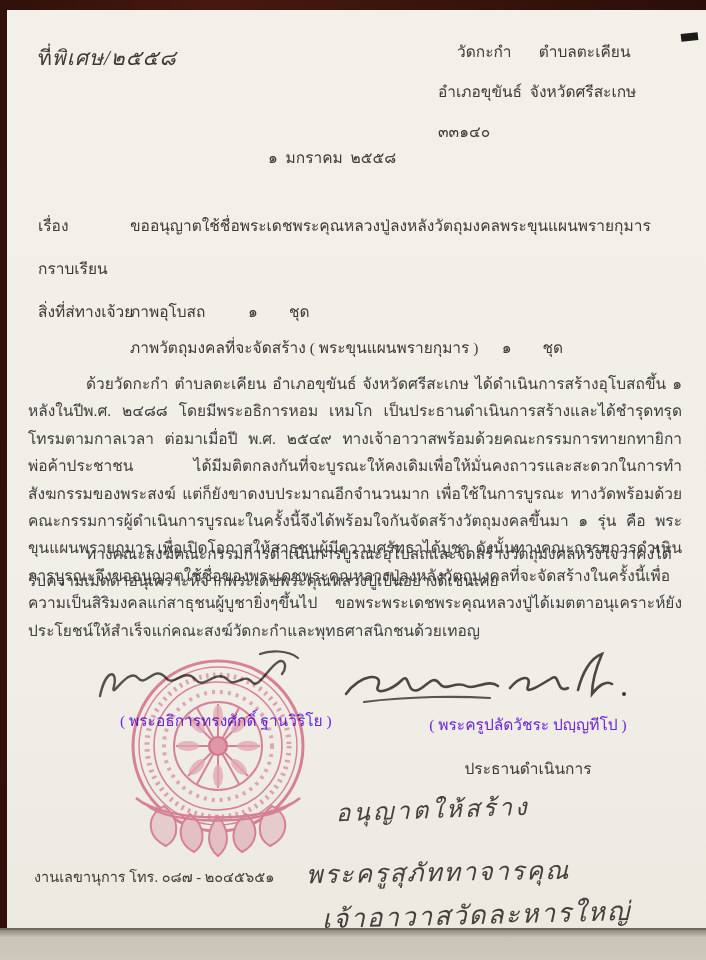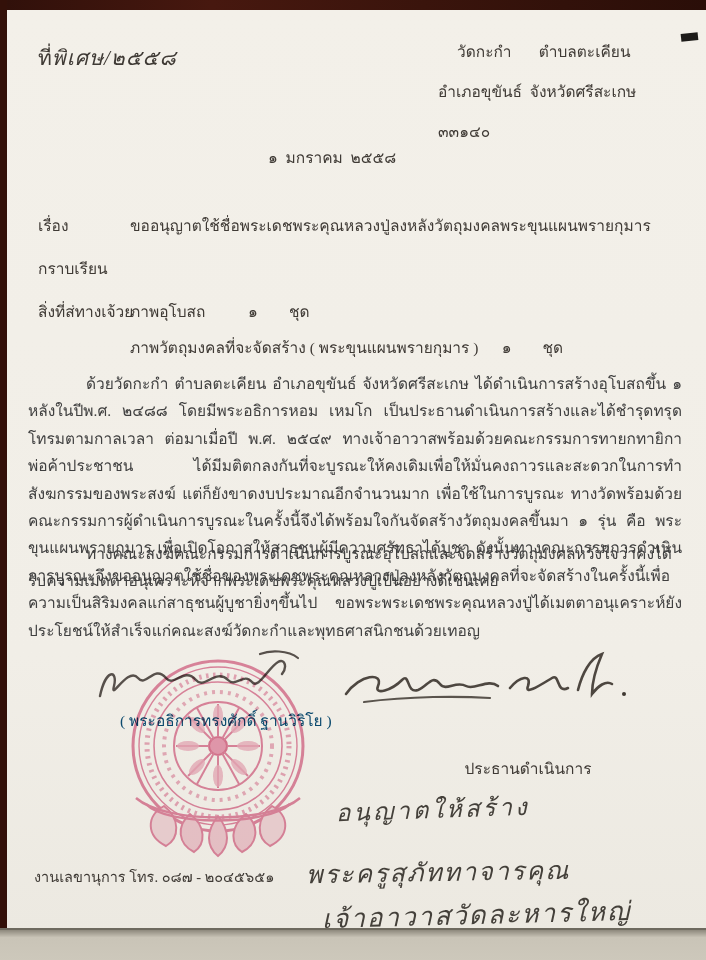--- a/index.html
+++ b/index.html
@@ -39,21 +39,21 @@
   .row-att2{top:338px;}
 
   .para{
     position:absolute;left:28px;width:654px;color:#404040;
     font-size:15.5px;line-height:27.4px;text-align:justify;text-indent:58px;
   }
   .para1{top:370px;}
   .para2{top:540px;}
   .closing{left:180px;top:618px;}
 
-  .sig-name{position:absolute;color:#0c4a6e;font-size:15.5px;}
+  .sig-name{position:absolute;color:#6d28d9;font-size:15.5px;}
   .sig-title{position:absolute;color:#3f3a35;font-size:15.5px;}
   .ln-name{left:120px;top:708px;}
   .ln-title{left:104px;top:750px;}
   .rn-name{left:418px;top:712px;text-align:center;width:220px;}
   .rn-title{left:418px;top:756px;text-align:center;width:220px;}
 
   .seal{position:absolute;left:106px;top:656px;mix-blend-mode:multiply;opacity:.92;}
   .sig-svg{position:absolute;mix-blend-mode:multiply;}
   .sig-left{left:92px;top:648px;}
   .sig-right{left:340px;top:650px;}
@@ -90,20 +90,21 @@
   <div class="t lbl row-to">กราบเรียน</div>
   <div class="t lbl row-att">สิ่งที่ส่ทางเจ้วย</div>
   <div class="t val row-att">ภาพอุโบสถ           ๑        ชุด</div>
   <div class="t val row-att2">ภาพวัตถุมงคลที่จะจัดสร้าง ( พระขุนแผนพรายกุมาร )      ๑        ชุด</div>
 
   <div class="para para1">ด้วยวัดกะกำ ตำบลตะเคียน อำเภอขุขันธ์ จังหวัดศรีสะเกษ ได้ดำเนินการสร้างอุโบสถขึ้น ๑ หลังในปีพ.ศ. ๒๔๘๘ โดยมีพระอธิการหอม เหมโก เป็นประธานดำเนินการสร้างและได้ชำรุดทรุดโทรมตามกาลเวลา ต่อมาเมื่อปี พ.ศ. ๒๕๔๙ ทางเจ้าอาวาสพร้อมด้วยคณะกรรมการทายกทายิกาพ่อค้าประชาชน ได้มีมติตกลงกันที่จะบูรณะให้คงเดิมเพื่อให้มั่นคงถาวรและสะดวกในการทำสังฆกรรมของพระสงฆ์ แต่ก็ยังขาดงบประมาณอีกจำนวนมาก เพื่อใช้ในการบูรณะ ทางวัดพร้อมด้วยคณะกรรมการผู้ดำเนินการบูรณะในครั้งนี้จึงได้พร้อมใจกันจัดสร้างวัตถุมงคลขึ้นมา ๑ รุ่น คือ พระขุนแผนพรายกุมาร เพื่อเปิดโอกาสให้สาธุชนผู้มีความศรัทธาได้บูชา ดังนั้นทางคณะกรรมการดำเนินการบูรณะจึงขออนุญาตใช้ชื่อของพระเดชพระคุณหลวงปู่ลงหลังวัตถุมงคลที่จะจัดสร้างในครั้งนี้เพื่อความเป็นสิริมงคลแก่สาธุชนผู้บูชายิ่งๆขึ้นไป ขอพระพระเดชพระคุณหลวงปู่ได้เมตตาอนุเคราะห์ยังประโยชน์ให้สำเร็จแก่คณะสงฆ์วัดกะกำและพุทธศาสนิกชนด้วยเทอญ</div>
   <div class="para para2">ทางคณะสงฆ์คณะกรรมการดำเนินการบูรณะอุโบสถและจัดสร้างวัตถุมงคลหวังใจว่าคงได้รับความเมตตาอนุเคราะห์จากพระเดชพระคุณหลวงปู่เป็นอย่างดีเช่นเคย</div>
 
   <div class="sig-name ln-name">( พระอธิการทรงศักดิ์ ฐานวิริโย )</div>
 
+  <div class="sig-name rn-name">( พระครูปลัดวัชระ ปญฺญทีโป )</div>
   <div class="sig-title rn-title">ประธานดำเนินการ</div>
 
   <svg class="seal" width="230" height="215" viewBox="0 0 230 215">
     <g stroke="#dd6b91" fill="none" stroke-width="2.2" opacity="0.85">
       <circle cx="112" cy="90" r="85" stroke-width="3"></circle>
       <circle cx="112" cy="90" r="79" stroke-width="1.4"></circle>
       <circle cx="112" cy="90" r="64" stroke-width="1.6"></circle>
       <circle cx="112" cy="90" r="71" stroke-width="5" stroke-dasharray="2.5 4.5" opacity="0.7"></circle>
       <circle cx="112" cy="90" r="44" stroke-width="2"></circle>
       <circle cx="112" cy="90" r="54" stroke-width="4" stroke-dasharray="3 5" opacity="0.65"></circle>

